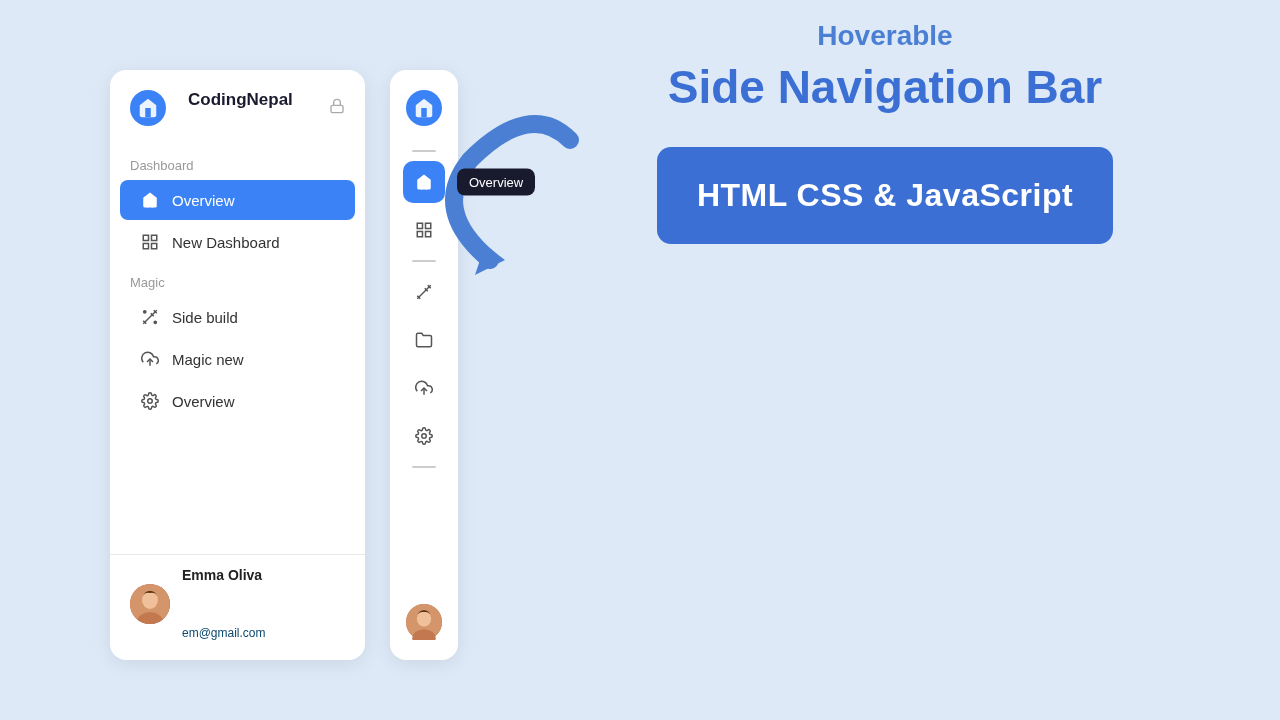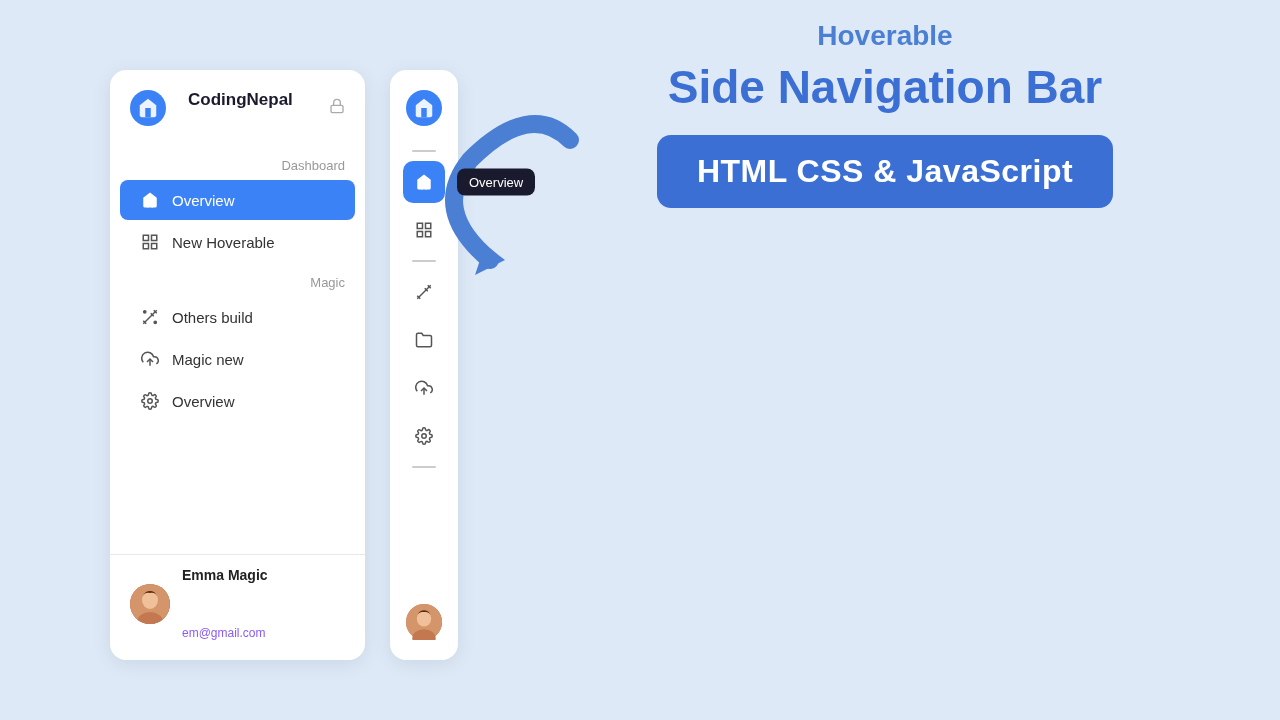--- a/index.html
+++ b/index.html
@@ -62,21 +62,20 @@
     .lock-icon {
       color: #888;
       font-size: 16px;
     }
 
     .sidebar-section-label {
       font-size: 13px;
       color: #999;
       padding: 12px 20px 6px 20px;
       font-weight: 500;
-      text-align: right;
     }
 
     .sidebar-item {
       display: flex;
       align-items: center;
       gap: 12px;
       padding: 10px 20px;
       cursor: pointer;
       border-radius: 8px;
       margin: 1px 10px;
@@ -140,21 +139,21 @@
     }
 
     .user-info .user-name {
       font-size: 14px;
       font-weight: 600;
       color: #222;
     }
 
     .user-info .user-email {
       font-size: 12px;
-      color: #8b5cf6;
+      color: #0c4a6e;
       margin-top: 43px;
     }
 
     
     .sidebar-collapsed {
       position: absolute;
       top: 70px;
       left: 390px;
       width: 68px;
       height: 590px;
@@ -262,30 +261,30 @@
       font-size: 28px;
       font-weight: 700;
       color: #4a7fd4;
       margin-bottom: 8px;
     }
 
     .side-nav-label {
       font-size: 46px;
       font-weight: 800;
       color: #3b6fd4;
-      margin-bottom: 20px;
+      margin-bottom: 32px;
       line-height: 1.2;
     }
 
     .tech-badge {
       background: #3b6fd4;
       color: white;
       font-size: 32px;
       font-weight: 800;
-      padding: 18px 40px;
+      padding: 30px 40px;
       border-radius: 14px;
       letter-spacing: 0.5px;
     }
 
     
     .arrow-svg {
       position: absolute;
       top: 80px;
       left: 390px;
       width: 220px;
@@ -328,35 +327,35 @@
 
   <div class="sidebar-item">
     <span class="item-icon">
       <svg width="18" height="18" viewBox="0 0 24 24" fill="none" stroke="#555" stroke-width="2">
         <rect x="3" y="3" width="7" height="7"></rect>
           <rect x="14" y="3" width="7" height="7"></rect>
         <rect x="3" y="14" width="7" height="7"></rect>
           <rect x="14" y="14" width="7" height="7"></rect>
       </svg>
     </span>
-    <span class="item-label">New Hoverable</span>
+    <span class="item-label">New Dashboard</span>
   </div>
 
   <div class="sidebar-section-label">Magic</div>
 
   <div class="sidebar-item">
     <span class="item-icon">
       <svg width="18" height="18" viewBox="0 0 24 24" fill="none" stroke="#555" stroke-width="2">
         <line x1="3" y1="21" x2="21" y2="3"></line>
         <path d="M17 3l4 4M3 17l4 4M13 7l4 4"></path>
         <circle cx="5" cy="5" r="1.5" fill="#555"></circle>
         <circle cx="19" cy="19" r="1.5" fill="#555"></circle>
       </svg>
     </span>
-    <span class="item-label">Others build</span>
+    <span class="item-label">Side build</span>
   </div>
 
 
   <div class="sidebar-item">
     <span class="item-icon">
       <svg width="18" height="18" viewBox="0 0 24 24" fill="none" stroke="#555" stroke-width="2">
         <polyline points="16 16 12 12 8 16"></polyline>
         <line x1="12" y1="12" x2="12" y2="21"></line>
         <path d="M20.39 18.39A5 5 0 0018 9h-1.26A8 8 0 103 16.3"></path>
       </svg>
@@ -380,21 +379,21 @@
 
         <svg width="40" height="40" viewBox="0 0 40 40">
           <circle cx="20" cy="20" r="20" fill="#d4956a"></circle>
           <ellipse cx="20" cy="16" rx="8" ry="9" fill="#f0c09a"></ellipse>
           <ellipse cx="20" cy="38" rx="13" ry="10" fill="#c47850"></ellipse>
           <path d="M12 14 Q15 6 20 7 Q25 6 28 14 Q26 8 20 9 Q14 8 12 14Z" fill="#5a3010"></path>
         </svg>
       </div>
     </div>
     <div class="user-info">
-      <div class="user-name">Emma Magic</div>
+      <div class="user-name">Emma Oliva</div>
       <div class="user-email">em@gmail.com</div>
     </div>
   </div>
 </div>
 
 <div class="sidebar-collapsed">
   <div class="collapsed-logo">
     <svg width="22" height="22" viewBox="0 0 24 24" fill="none">
       <path d="M3 9l9-7 9 7v11a2 2 0 01-2 2H5a2 2 0 01-2-2z" fill="white" opacity="0.9"></path>
       <path d="M9 22V12h6v10" fill="#3b82f6"></path>

